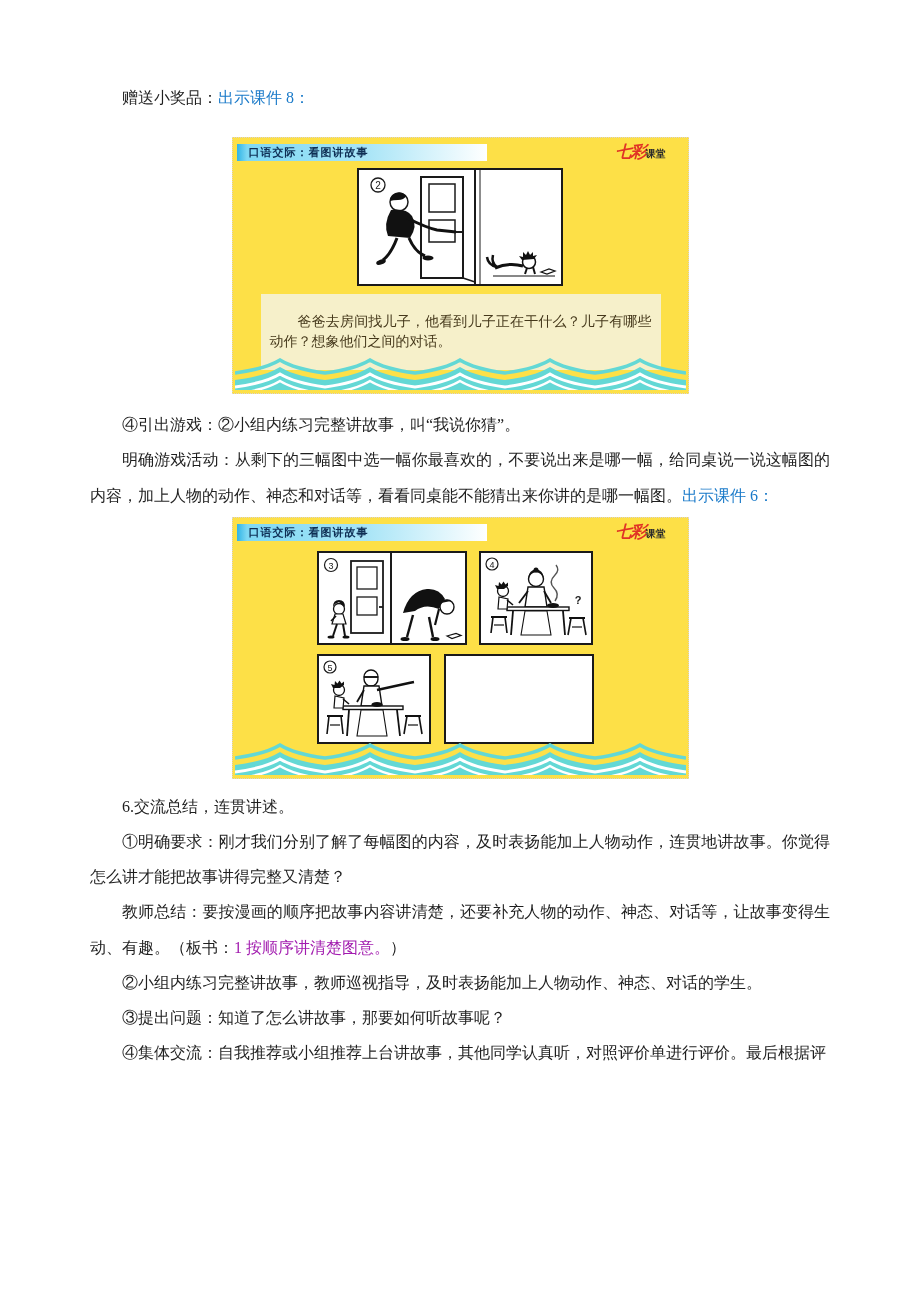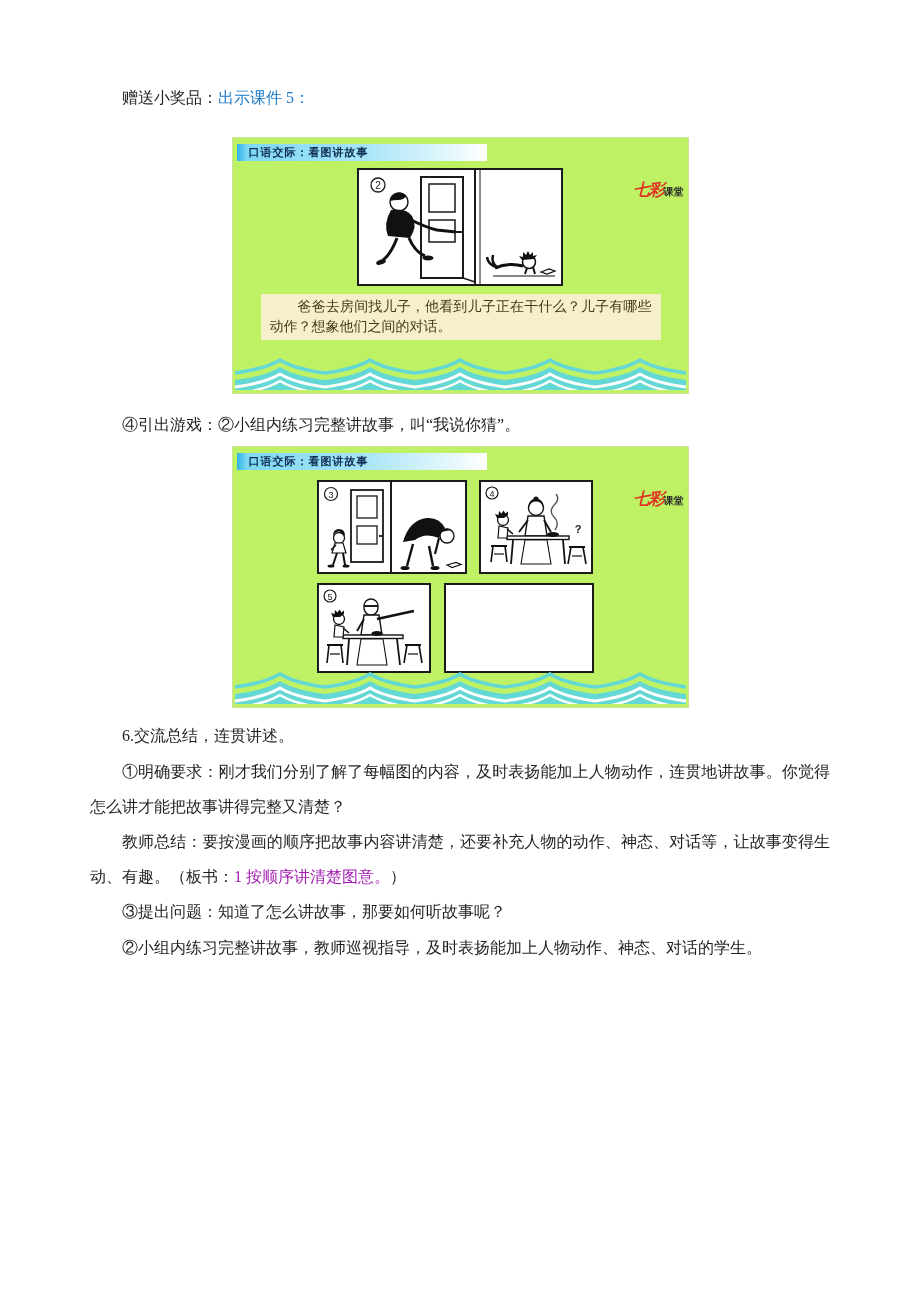--- a/index.html
+++ b/index.html
@@ -21,45 +21,44 @@
     line-height:2.2;
   }
   .link{color:#1a7ac9;}
   .red{color:#a21caf;}
 
   
   .slide{
     position:relative;
     width:457px;
     margin-left:auto;margin-right:auto;
-    background:#bef264;
+    background:#fde047;
     border:1px dotted #d8d2d2;
     box-sizing:border-box;
   }
   .slide1{height:257px;margin-top:22px;margin-bottom:13px;}
   .slide2{height:262px;margin-top:4px;margin-bottom:10px;}
 
   .slide-titlebar{
     position:absolute;top:6px;left:4px;
     width:250px;height:17px;
     background:linear-gradient(90deg,#2fb4e6 0px,#7ed8f3 10px,#a9e5f7 130px,#ffffff 100%);
     color:#0e2f55;
     font-family:"Liberation Sans", sans-serif;
     font-size:11px;font-weight:bold;
     line-height:17px;
     letter-spacing:1px;
     padding-left:12px;
     box-sizing:border-box;
     white-space:nowrap;
   }
   .slide-logo{
-    position:absolute;top:5px;right:4px;
+    position:absolute;top:5px;right:22px;
     white-space:nowrap;
     line-height:18px;
-    margin-top:38px;
   }
   .logo-red{
     color:#e03325;
     font-family:"Liberation Serif", serif;
     font-weight:bold;font-style:italic;
     font-size:16px;
     letter-spacing:-1px;
   }
   .logo-dark{
     color:#2b2b2b;
@@ -69,39 +68,39 @@
   }
 
   .comic1{position:absolute;left:124px;top:30px;}
   .caption{
     position:absolute;left:28px;top:156px;width:400px;
     box-sizing:border-box;
     background:#f6f0ca;
     color:#45381b;
     font-size:14px;
     line-height:20px;
-    padding:3px 9px;
+    padding:18px 9px;
     text-indent:2em;
     text-align:justify;
   }
   .waves{position:absolute;left:2px;bottom:3px;}
 
   .panel3{position:absolute;left:84px;top:33px;}
   .panel4{position:absolute;left:246px;top:33px;}
   .panel5{position:absolute;left:84px;top:136px;}
   .panel-empty{position:absolute;left:211px;top:136px;}
 
   svg text{font-family:"Liberation Sans", sans-serif;fill:#1a1a1a;}
 </style>
 </head>
 <body>
 
 <div class="page">
 
-  <p class="para"><span>赠送小奖品：</span><span class="link">出示课件 5：</span></p>
+  <p class="para"><span>赠送小奖品：</span><span class="link">出示课件 8：</span></p>
 
   <figure class="slide slide1">
     <div class="slide-titlebar">口语交际：看图讲故事</div>
     <div class="slide-logo"><span class="logo-red">七彩</span><span class="logo-dark">课堂</span></div>
 
     <svg class="comic1" width="206" height="118" viewBox="0 0 206 118">
       <rect x="1" y="1" width="204" height="116" fill="#ffffff" stroke="#1a1a1a" stroke-width="2"></rect>
       <g>
         <circle cx="21" cy="17" r="7" fill="none" stroke="#1a1a1a" stroke-width="1.3"></circle>
         <text x="21" y="21" font-size="10" text-anchor="middle">2</text>
@@ -144,20 +143,21 @@
     <svg class="waves" width="451" height="32" viewBox="0 0 451 32">
       <path d="M0,15 c15,-2 32,-5 45,-13 c13,8 30,11 45,13 c15,-2 32,-5 45,-13 c13,8 30,11 45,13 c15,-2 32,-5 45,-13 c13,8 30,11 45,13 c15,-2 32,-5 45,-13 c13,8 30,11 45,13 c15,-2 32,-5 45,-13 c13,8 31,11 46,13" stroke="#63d8d5" stroke-width="3.5" fill="none"></path>
       <path d="M0,15 c15,-2 32,-5 45,-13 c13,8 30,11 45,13 c15,-2 32,-5 45,-13 c13,8 30,11 45,13 c15,-2 32,-5 45,-13 c13,8 30,11 45,13 c15,-2 32,-5 45,-13 c13,8 30,11 45,13 c15,-2 32,-5 45,-13 c13,8 31,11 46,13 L451,32 L0,32 Z" transform="translate(0,7)" fill="#63d8d5"></path>
       <path d="M0,15 c15,-2 32,-5 45,-13 c13,8 30,11 45,13 c15,-2 32,-5 45,-13 c13,8 30,11 45,13 c15,-2 32,-5 45,-13 c13,8 30,11 45,13 c15,-2 32,-5 45,-13 c13,8 30,11 45,13 c15,-2 32,-5 45,-13 c13,8 31,11 46,13" transform="translate(0,14)" stroke="#ffffff" stroke-width="3" fill="none"></path>
       <path d="M0,15 c15,-2 32,-5 45,-13 c13,8 30,11 45,13 c15,-2 32,-5 45,-13 c13,8 30,11 45,13 c15,-2 32,-5 45,-13 c13,8 30,11 45,13 c15,-2 32,-5 45,-13 c13,8 30,11 45,13 c15,-2 32,-5 45,-13 c13,8 31,11 46,13" transform="translate(0,21)" stroke="#ffffff" stroke-width="2.5" fill="none"></path>
     </svg>
   </figure>
 
   <p class="para"><span>④引出游戏：②小组内练习完整讲故事，叫“我说你猜”。</span></p>
 
+  <p class="para"><span>明确游戏活动：从剩下的三幅图中选一幅你最喜欢的，不要说出来是哪一幅，给同桌说一说这幅图的内容，加上人物的动作、神态和对话等，看看同桌能不能猜出来你讲的是哪一幅图。</span><span class="link">出示课件 6：</span></p>
 
   <figure class="slide slide2">
     <div class="slide-titlebar">口语交际：看图讲故事</div>
     <div class="slide-logo"><span class="logo-red">七彩</span><span class="logo-dark">课堂</span></div>
 
     <svg class="panel3" width="150" height="94" viewBox="0 0 150 94">
       <rect x="1" y="1" width="148" height="92" fill="#ffffff" stroke="#1a1a1a" stroke-width="2"></rect>
       <g>
         <circle cx="14" cy="14" r="6.5" fill="none" stroke="#1a1a1a" stroke-width="1.2"></circle>
         <text x="14" y="18" font-size="9" text-anchor="middle">3</text>
@@ -288,19 +288,20 @@
     </svg>
   </figure>
 
 
   <p class="para"><span>6.交流总结，连贯讲述。</span></p>
 
   <p class="para"><span>①明确要求：刚才我们分别了解了每幅图的内容，及时表扬能加上人物动作，连贯地讲故事。你觉得怎么讲才能把故事讲得完整又清楚？</span></p>
 
   <p class="para"><span>教师总结：要按漫画的顺序把故事内容讲清楚，还要补充人物的动作、神态、对话等，让故事变得生动、有趣。（板书：</span><span class="red">1 按顺序讲清楚图意。</span><span>）</span></p>
 
+  <p class="para"><span>②小组内练习完整讲故事，教师巡视指导，及时表扬能加上人物动作、神态、对话的学生。</span></p>
+
   <p class="para"><span>③提出问题：知道了怎么讲故事，那要如何听故事呢？</span></p>
 
-  <p class="para"><span>②小组内练习完整讲故事，教师巡视指导，及时表扬能加上人物动作、神态、对话的学生。</span></p>
-
-
+
+  <p class="para"><span>④集体交流：自我推荐或小组推荐上台讲故事，其他同学认真听，对照评价单进行评价。最后根据评</span></p>
 
 </div>
 
 </body></html>

